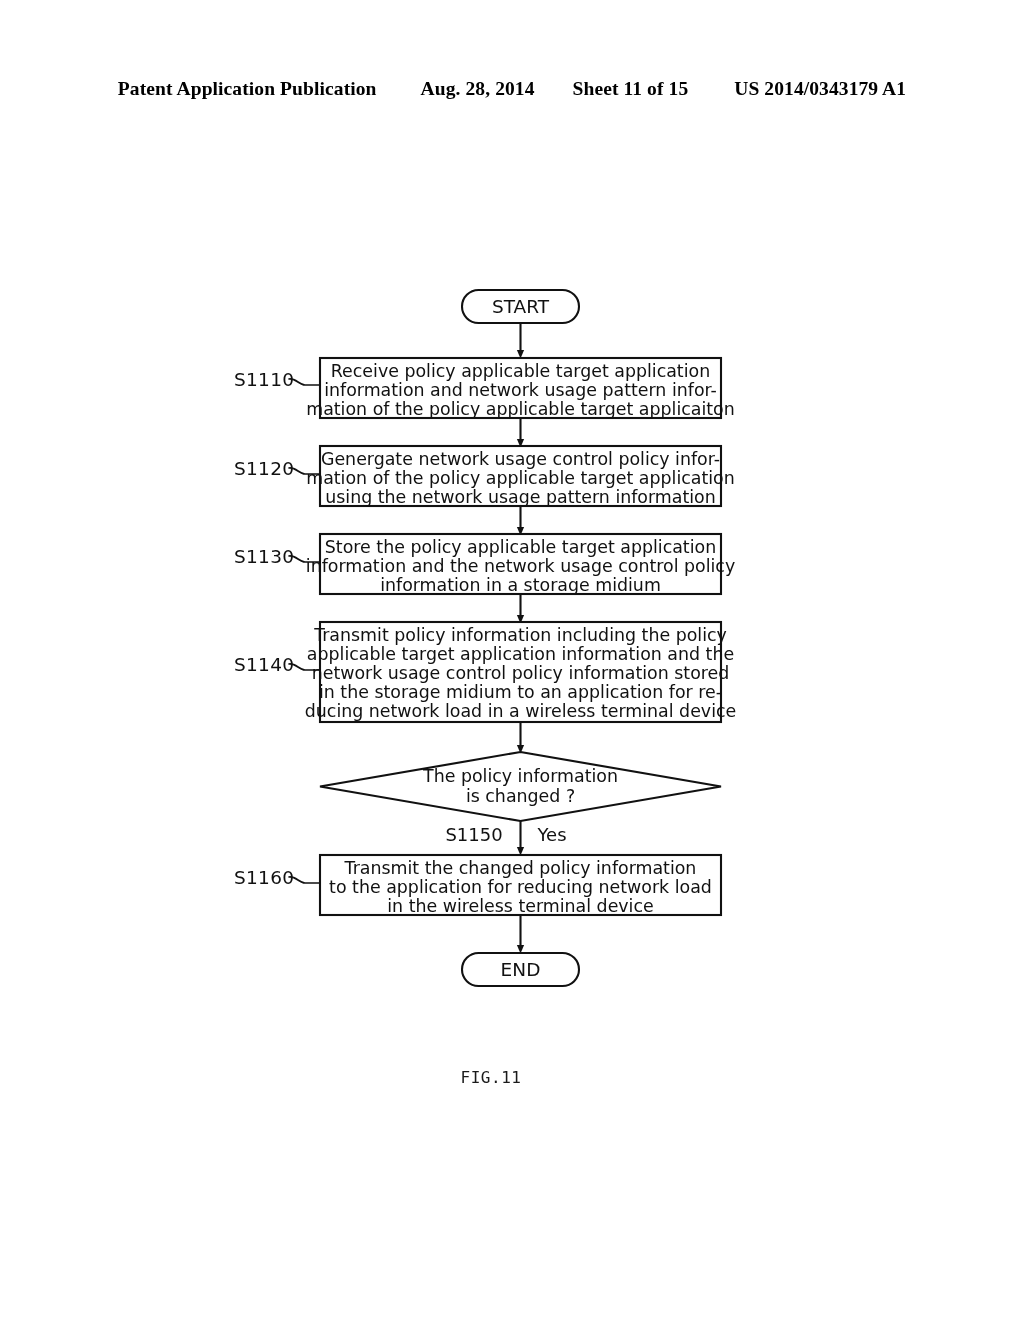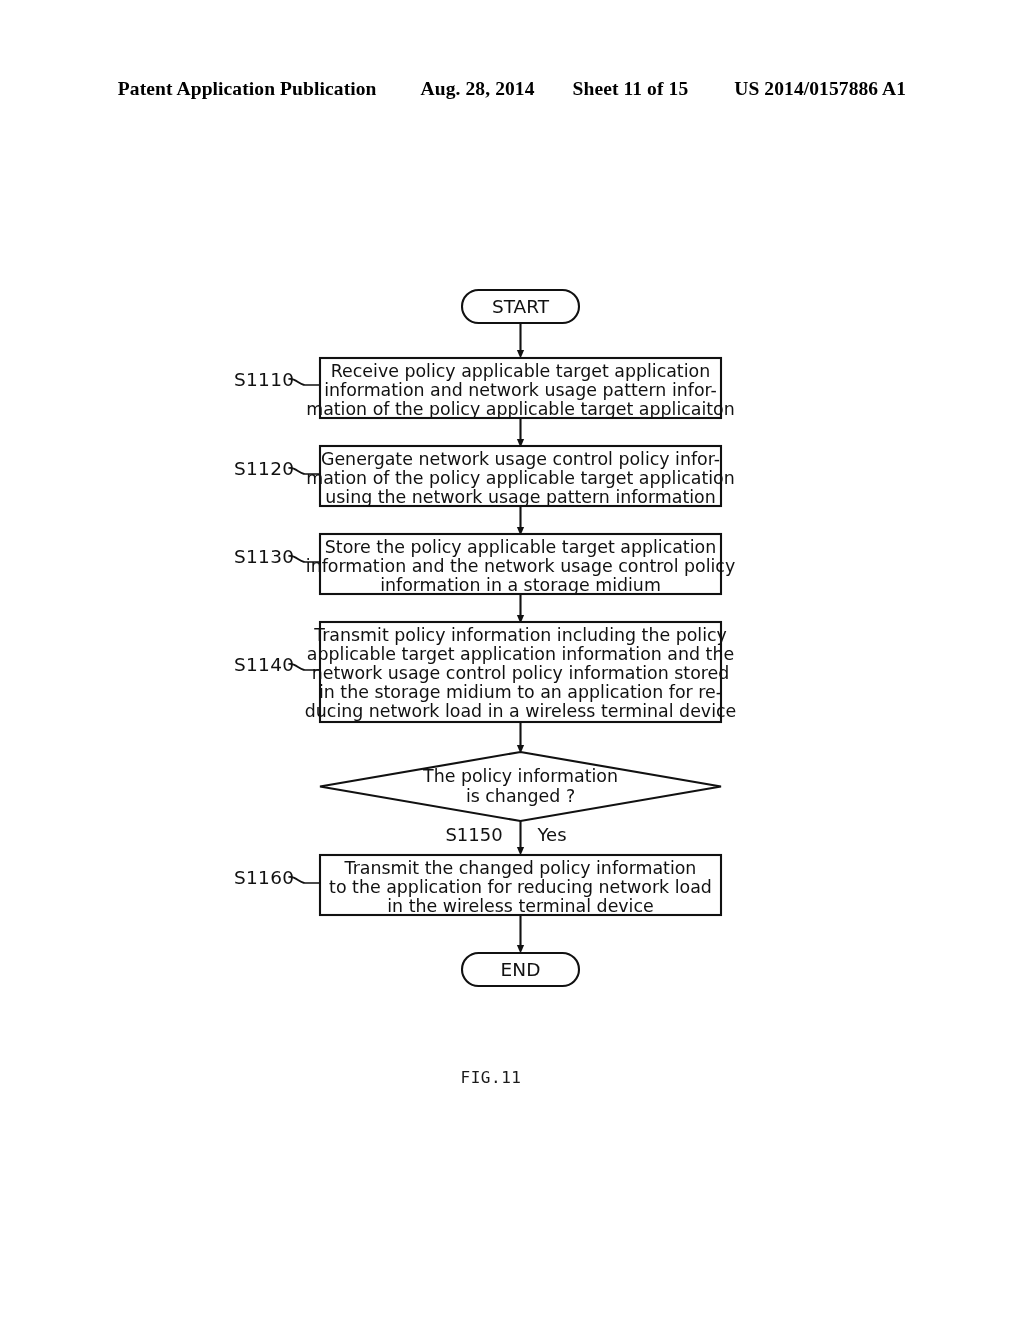--- a/index.html
+++ b/index.html
@@ -99,21 +99,21 @@
   }
   .fig-caption span { display: inline-block; margin-left: -42px; }
 </style>
 </head>
 <body>
 
 <div class="patent-header">
   <span class="hd-pub">Patent Application Publication</span>
   <span class="hd-date">Aug. 28, 2014</span>
   <span class="hd-sheet">Sheet 11 of 15</span>
-  <span class="hd-number">US 2014/0157886 A1</span>
+  <span class="hd-number">US 2014/0343179 A1</span>
 </div>
 
 <div class="figure-wrap">
   <svg class="flow" width="1024" height="1320" viewBox="0 0 1024 1320">
     <defs>
       <marker id="arrowhead" markerWidth="9" markerHeight="9" refX="4.2" refY="4.3" orient="auto" markerUnits="userSpaceOnUse">
         <path d="M0,0.6 L8.6,4.3 L0,8.0 z" fill="#111111"></path>
       </marker>
     </defs>
 

